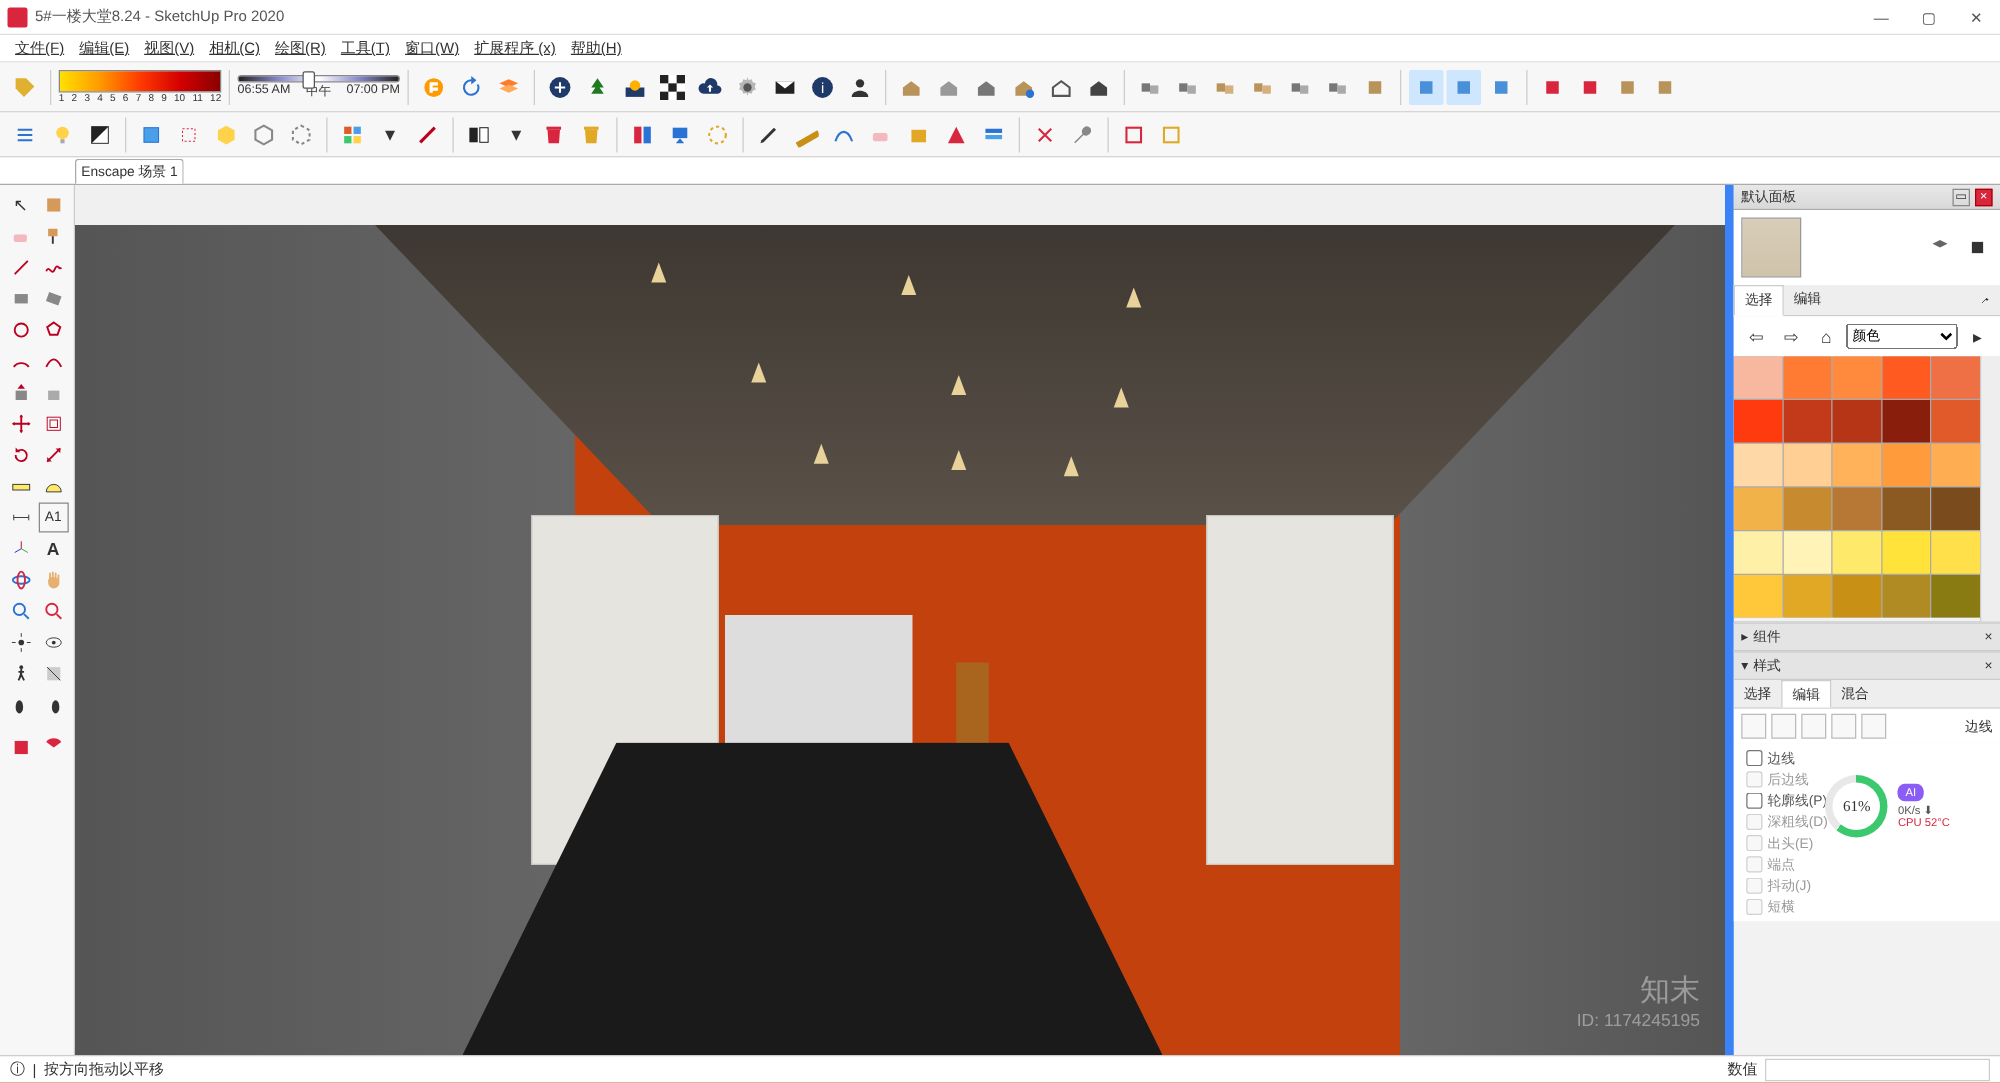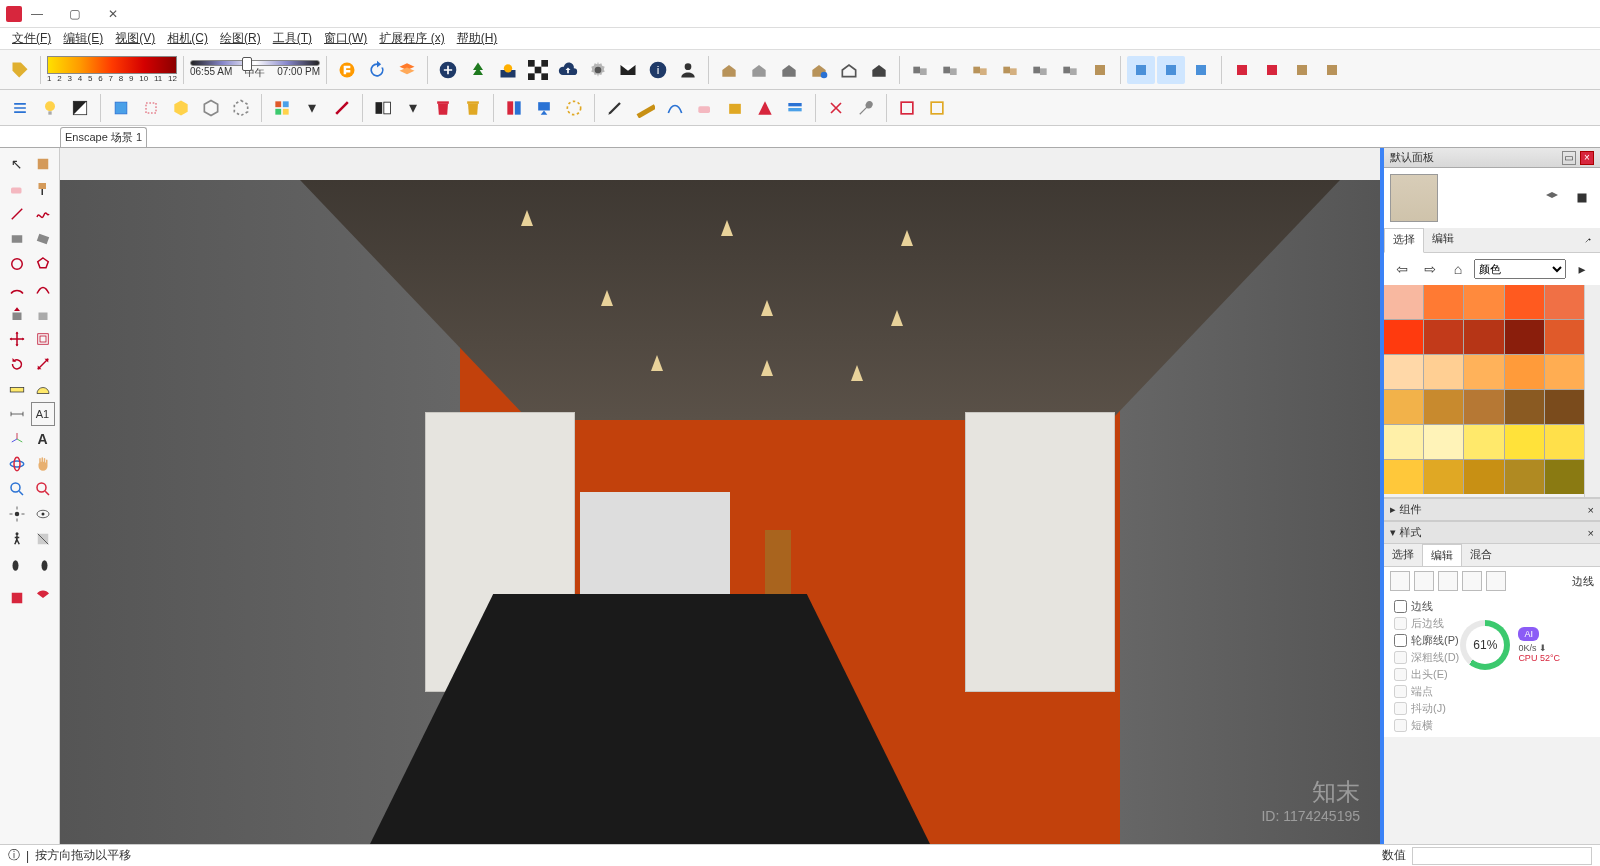--- a/index.html
+++ b/index.html
@@ -50,21 +50,21 @@
 .scene-3d .wall-r { position: absolute; top:0; right:0; width: 260px; height:100%; background: linear-gradient(to left,#555,#666); }
 .scene-3d .pillar { position: absolute; background:#e6e4df; border:1px solid #c9c7c2; }
 .scene-3d .p1 { top:232px; left:365px; width:150px; height:280px; }
 .scene-3d .p2 { top:232px; right:265px; width:150px; height:280px; }
 .scene-3d .back { position:absolute; top:312px; left:520px; width:150px; height:210px; background:#ddd; }
 .scene-3d .door { position:absolute; top:350px; left:705px; width:26px; height:160px; background:#a9641e; }
 .light { position:absolute; width:14px; height:20px; }
 .light::before { content:""; position:absolute; top:0; left:50%; transform:translateX(-50%); width:0; height:0; border-left:6px solid transparent; border-right:6px solid transparent; border-bottom:16px solid #e8d29a; }
 
 
-.rightpanel { width: 220px; background: #f2f2f2; border-left: 4px solid #3b82f6; display: flex; flex-direction: column; font-size: 11px; }
+.rightpanel { width: 220px; background: #f2f2f2; border-left: 7px solid #3b82f6; display: flex; flex-direction: column; font-size: 11px; }
 .rp-title { height: 20px; background: linear-gradient(#e8e8e8,#d8d8d8); border-bottom: 1px solid #aaa; display:flex; align-items:center; padding:0 6px; justify-content:space-between; }
 .rp-title .ctrl { display:flex; gap:4px; }
 .rp-title .ctrl span { width:14px; height:14px; border:1px solid #888; font-size:10px; text-align:center; line-height:12px; cursor:pointer; }
 .rp-title .ctrl .close { background:#d7263d; color:#fff; border-color:#a00; }
 .rp-section { border-bottom:1px solid #ccc; }
 .rp-tabs { display:flex; background:#eee; border-bottom:1px solid #ccc; }
 .rp-tabs span { padding:3px 8px; cursor:pointer; }
 .rp-tabs span.active { background:#fff; border:1px solid #ccc; border-bottom:1px solid #fff; margin-bottom:-1px; }
 .mat-preview { width:48px; height:48px; background:linear-gradient(#d8cdb8,#cfc3ab); border:1px solid #999; }
 .mat-row { display:flex; align-items:center; gap:6px; padding:6px; background:#fff; }
@@ -91,36 +91,37 @@
 .edge-options { padding:4px 10px; background:#fff; display:flex; flex-direction:column; gap:2px; }
 .edge-options label { display:flex; align-items:center; gap:4px; font-size:11px; color:#555; }
 .edge-options label.sub { color:#999; }
 .color-row { display:flex; align-items:center; gap:6px; padding:4px 10px 8px; background:#fff; }
 .color-row select { flex:1; height:20px; font-size:11px; }
 .color-chip { width:20px; height:16px; background:#000; border:1px solid #666; }
 
 
 .cpu-widget { position:absolute; right:40px; top:620px; display:flex; align-items:center; gap:8px; }
 .cpu-circle { width:50px; height:50px; border-radius:50%; background:conic-gradient(#3cc96e 0 61%, #e8e8e8 61% 100%); display:flex; align-items:center; justify-content:center; }
-.cpu-circle .inner { width:38px; height:38px; border-radius:50%; background:#fff; display:flex; align-items:center; justify-content:center; font-size:12px; color:#333; }
+.cpu-circle .inner { width:38px; height:38px; border-radius:50%; background:#fff; display:flex; align-items:center; justify-content:center; font-size:12px; color:#333;font-family:Liberation Serif, serif; }
 .cpu-meta { font-size:9px; color:#555; }
 .cpu-meta .ai { background:#8b5cf6; color:#fff; padding:2px 6px; border-radius:6px; font-size:9px; display:inline-block; margin-bottom:2px; }
 .watermark { position:absolute; right:20px; bottom:20px; color:rgba(255,255,255,0.4); font-size:24px; text-align:right; }
 .watermark .id { font-size:14px; }
 
 
 .statusbar { height:22px; background:#fff; border-top:1px solid #ccc; display:flex; align-items:center; padding:0 8px; font-size:12px; gap:6px; }
 .statusbar .spacer { flex:1; }
 .statusbar .field { border:1px solid #ccc; height:18px; width:180px; background:#fff; }
 </style>
 </head>
 <body>
 
 <div class="titlebar">
   <div class="logo"></div>
+  <div class="title">5#一楼大堂8.24 - SketchUp Pro 2020</div>
   <div class="winbtns">
     <span>—</span>
     <span>▢</span>
     <span>✕</span>
   </div>
 </div>
 
 <div class="menubar">
   <span class="menuitem">文件(F)</span>
   <span class="menuitem">编辑(E)</span>

